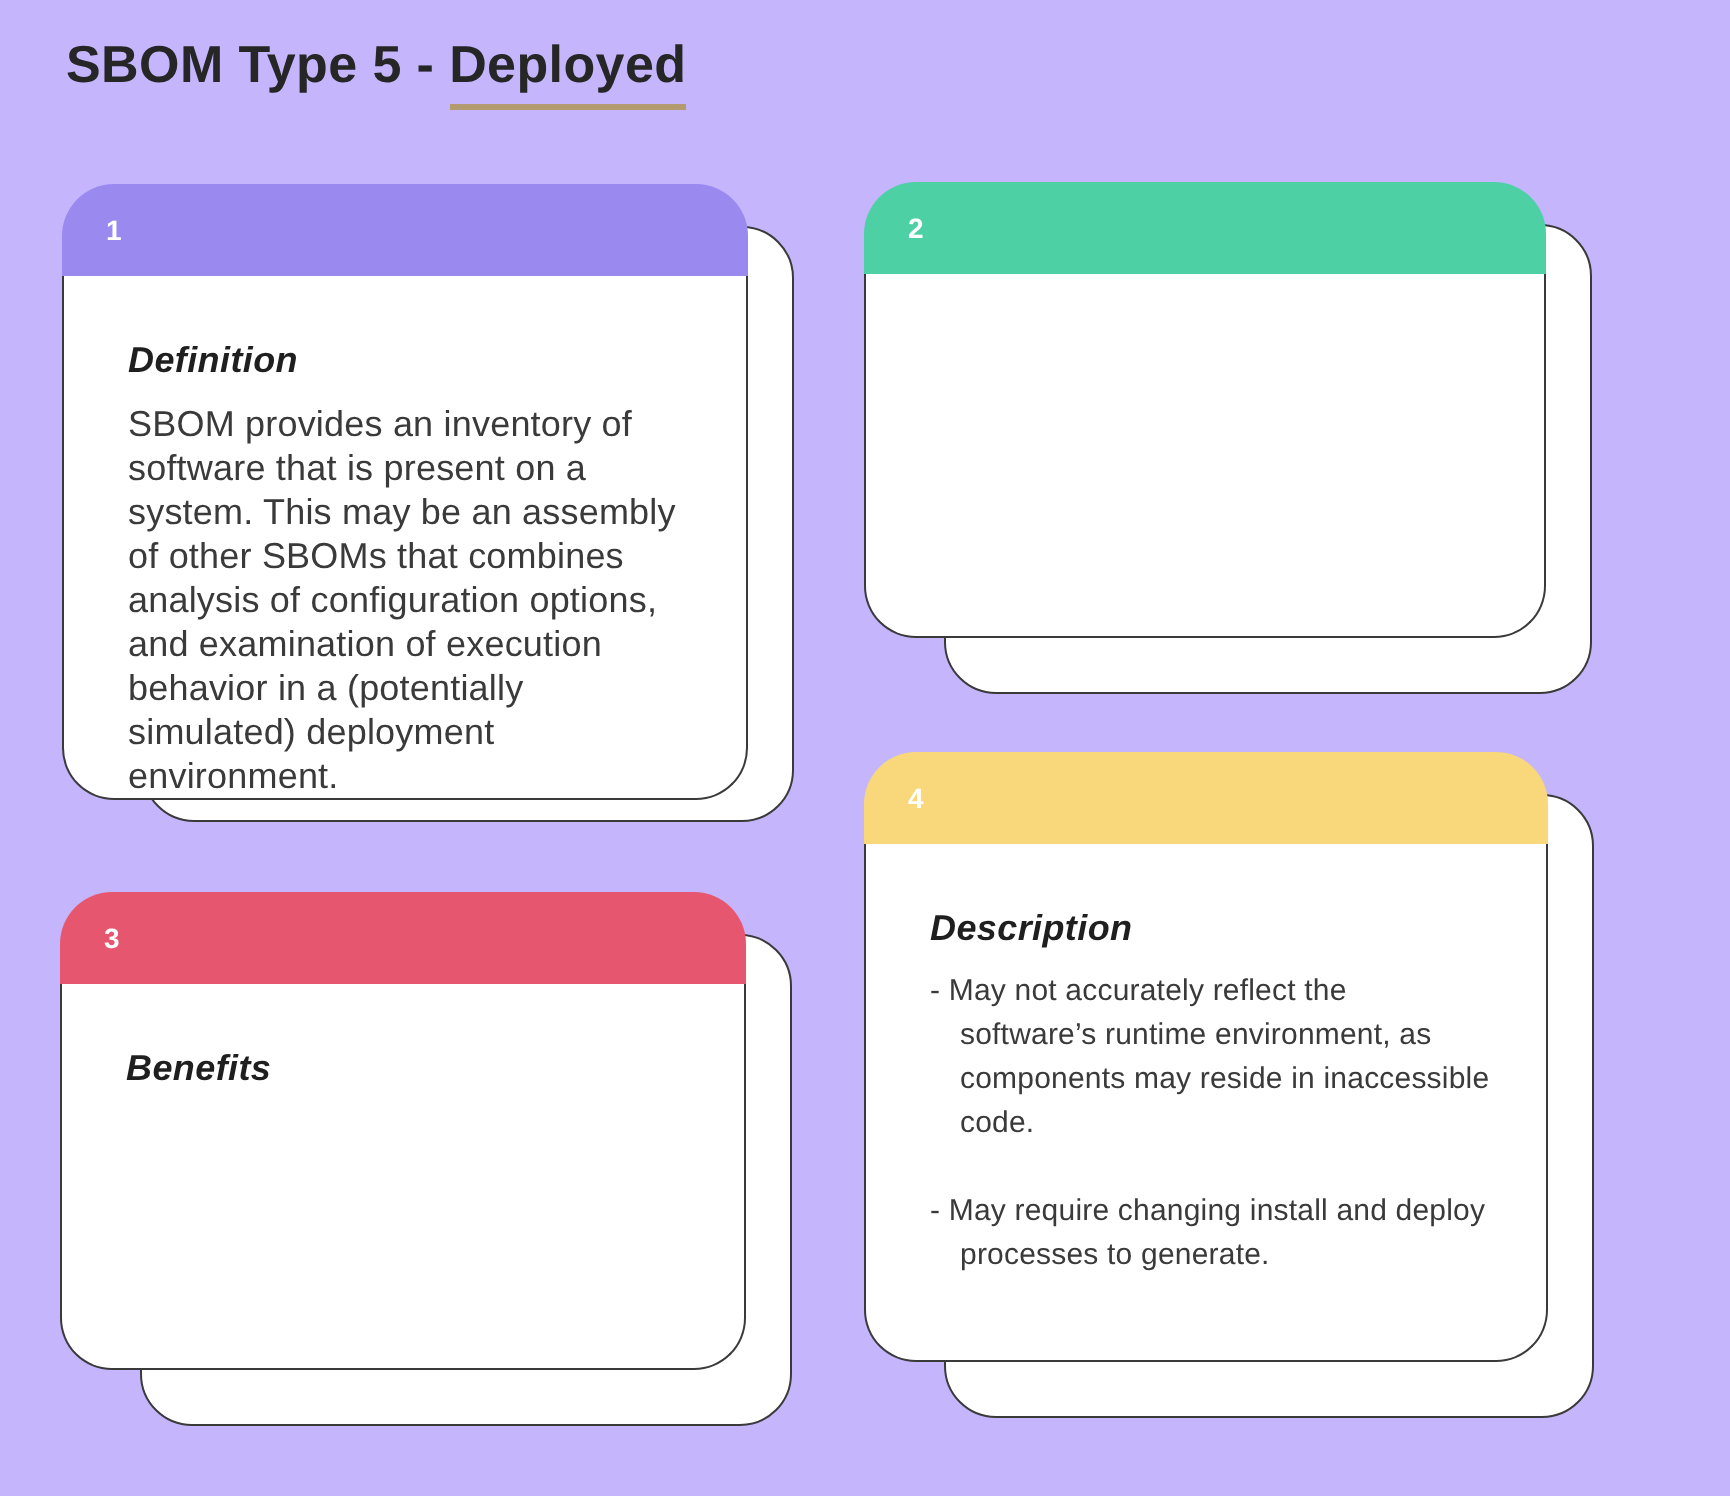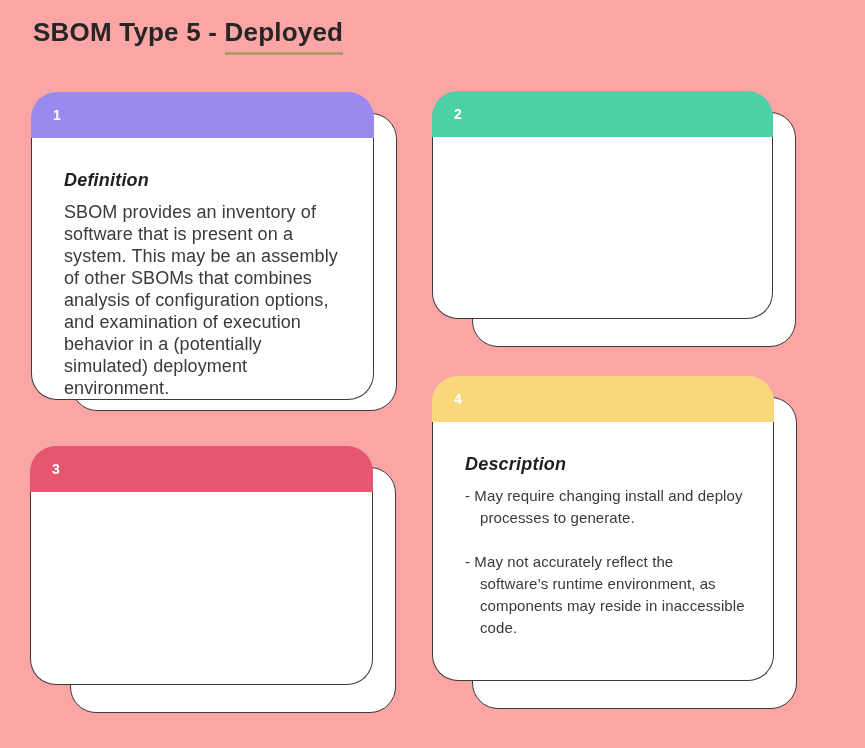--- a/index.html
+++ b/index.html
@@ -5,21 +5,21 @@
   * { box-sizing: border-box; }
   html, body { margin: 0; padding: 0; }
   body {
     font-family: "Liberation Sans", "DejaVu Sans", sans-serif;
     background: #ffffff;
   }
   .page {
     position: relative;
     width: 865px;
     height: 748px;
-    background: #fca5a5;
+    background: #c4b5fd;
     overflow: hidden;
   }
   .page-title {
     position: absolute;
     left: 33px;
     top: 16px;
     margin: 0;
     font-size: 26px;
     line-height: 1.25;
     font-weight: 800;
@@ -129,31 +129,32 @@
     </div>
   </section>
 
   <section class="card card3">
     <div class="ghost"></div>
     <div class="main">
       <div class="card-header" data-bind-style="background:cards.2.accent" style="background: rgb(230, 86, 110);">
         <span class="card-number" data-bind="cards.2.number">3</span>
       </div>
       <div class="card-body">
+        <h2 class="card-heading" data-bind="cards.2.heading">Benefits</h2>
       </div>
     </div>
   </section>
 
   <section class="card card4">
     <div class="ghost"></div>
     <div class="main">
       <div class="card-header" data-bind-style="background:cards.3.accent" style="background: rgb(248, 216, 122);">
         <span class="card-number" data-bind="cards.3.number">4</span>
       </div>
       <div class="card-body">
         <h2 class="card-heading" data-bind="cards.3.heading">Description</h2>
+        <p class="bullet" data-bind="cards.3.bullets.1">- May not accurately reflect the software’s runtime environment, as components may reside in inaccessible code.</p>
         <p class="bullet" data-bind="cards.3.bullets.0">- May require changing install and deploy processes to generate.</p>
-        <p class="bullet" data-bind="cards.3.bullets.1">- May not accurately reflect the software’s runtime environment, as components may reside in inaccessible code.</p>
       </div>
     </div>
   </section>
 
 </div>
 
 </body></html>

